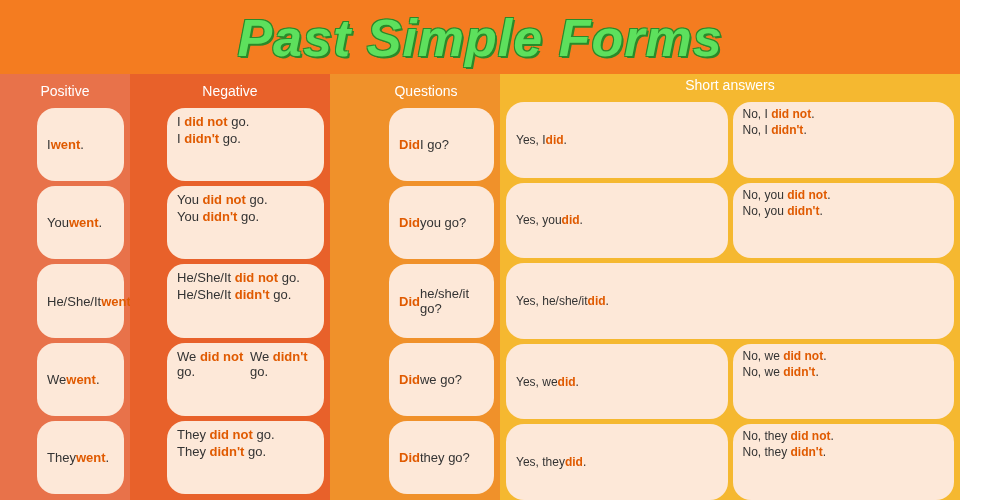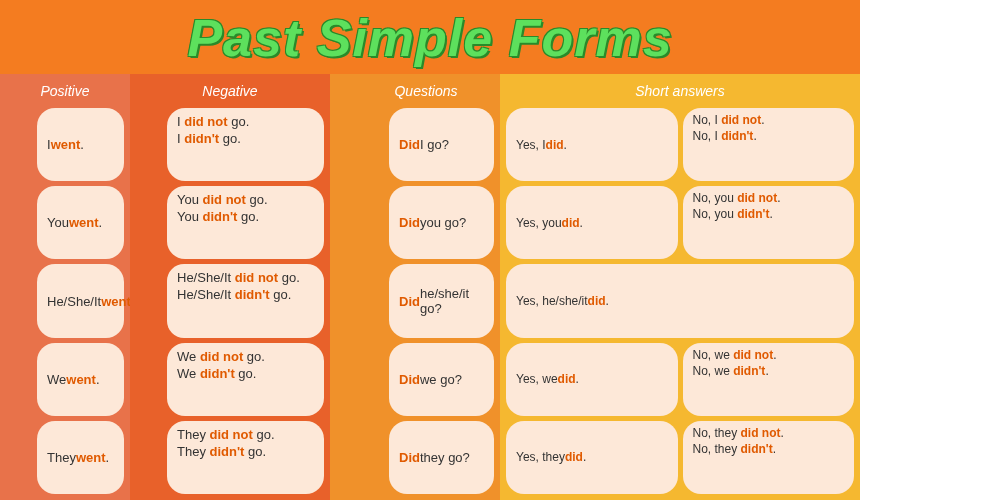--- a/index.html
+++ b/index.html
@@ -4,21 +4,21 @@
   <style>
     * { box-sizing: border-box; margin: 0; padding: 0; }
     body {
       width: 1000px;
       height: 500px;
       overflow: hidden;
       font-family: Arial, sans-serif;
       background: #fff;
     }
     .page-wrapper {
-      width: 860px;
+      width: 960px;
       height: 500px;
       background: #7dd3fc;
       display: flex;
       flex-direction: column;
     }
     .title-bar {
       background: #f47c20;
       text-align: center;
       padding: 8px 0 6px 0;
     }
@@ -55,30 +55,29 @@
       background: #f0912a;
       width: 170px;
       min-width: 170px;
       padding-left: 28px;
     }
     .col-short {
       background: #f5b830;
       flex: 1;
       display: flex;
       flex-direction: column;
-      padding: 6px 6px;
+      padding: 0 6px;
       gap: 5px;
     }
     .col-header {
       color: #fff;
       font-size: 14px;
       text-align: center;
       padding: 3px 0 4px 0;
       font-weight: normal;
-      font-style: italic;
     }
     .cell {
       background: #fde8d8;
       border-radius: 18px;
       padding: 6px 10px;
       font-size: 13px;
       color: #333;
       flex: 1;
       display: flex;
       align-items: center;
@@ -147,21 +146,21 @@
             <div>I <span class="highlight">didn't</span> go.</div>
           </div>
           <div class="cell" style="flex-direction: column; align-items: flex-start; gap: 2px;">
             <div>You <span class="highlight">did not</span> go.</div>
             <div>You <span class="highlight">didn't</span> go.</div>
           </div>
           <div class="cell" style="flex-direction: column; align-items: flex-start; gap: 2px; border-radius: 17px;">
             <div>He/She/It <span class="highlight">did not</span> go.</div>
             <div>He/She/It <span class="highlight">didn't</span> go.</div>
           </div>
-          <div class="cell" style="flex-direction: column; align-items: flex-start; gap: 2px;">
+          <div class="cell" style="flex-direction: row; align-items: flex-start; gap: 2px;">
             <div>We <span class="highlight">did not</span> go.</div>
             <div>We <span class="highlight">didn't</span> go.</div>
           </div>
           <div class="cell" style="flex-direction: column; align-items: flex-start; gap: 2px;">
             <div>They <span class="highlight">did not</span> go.</div>
             <div>They <span class="highlight">didn't</span> go.</div>
           </div>
         </div>
     </div>
 

